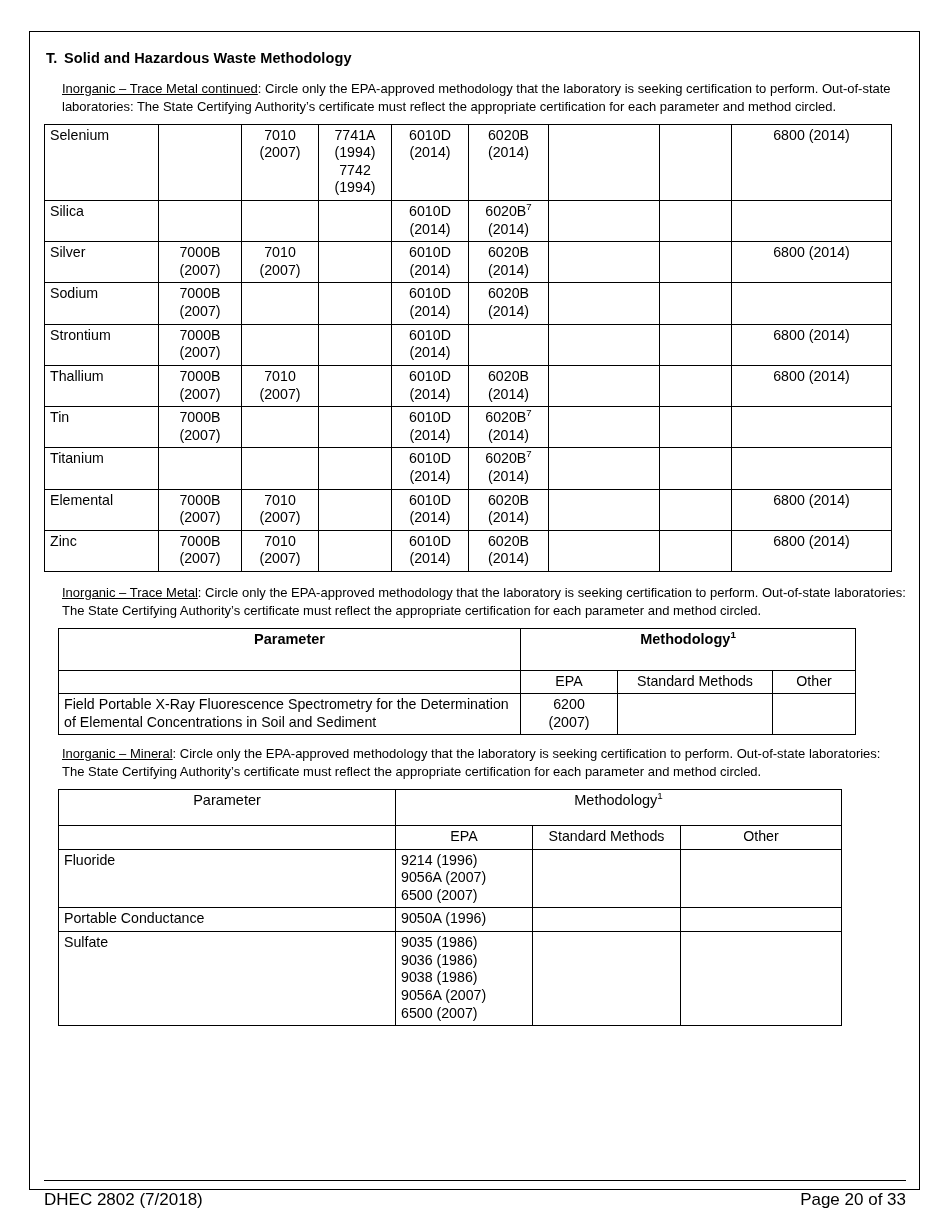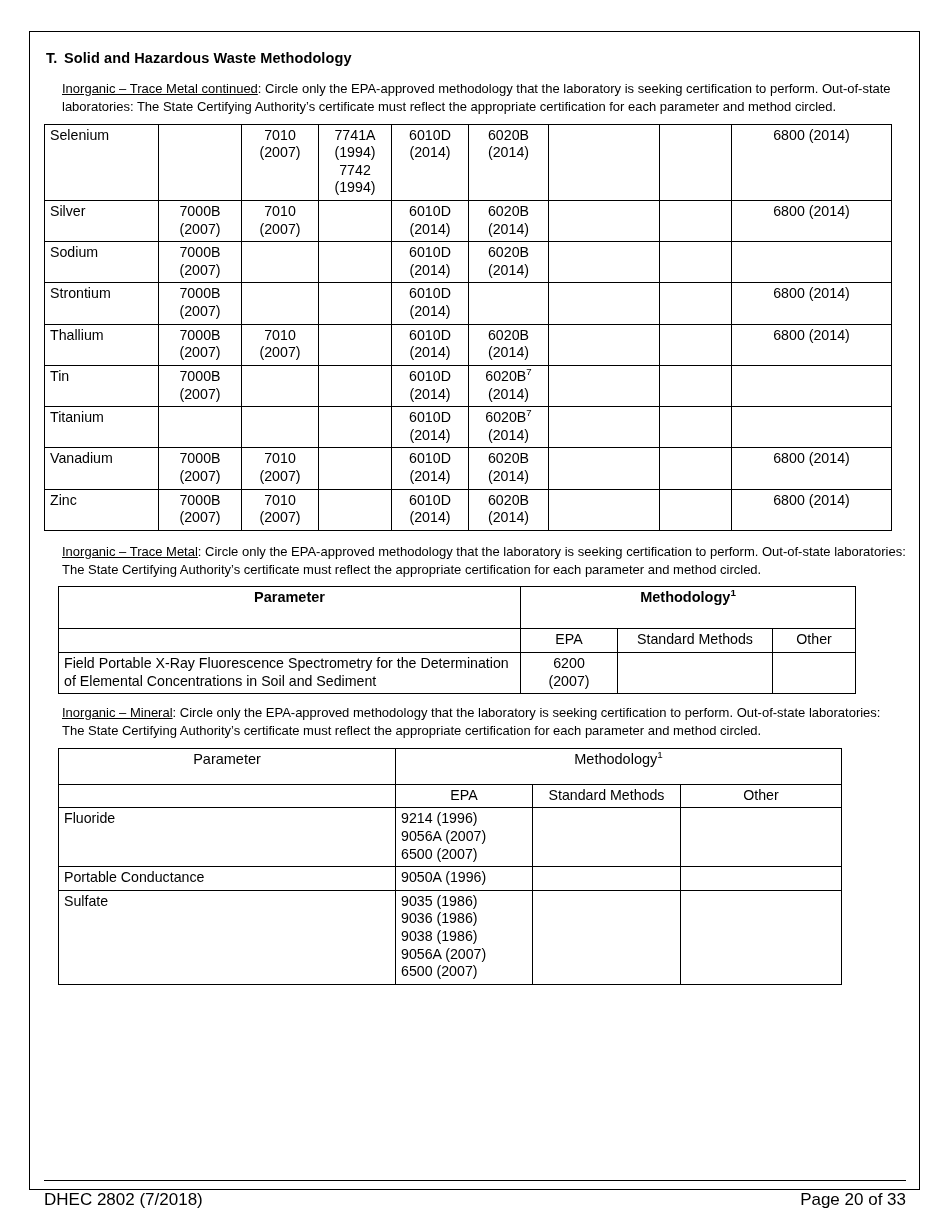--- a/index.html
+++ b/index.html
@@ -187,20 +187,39 @@
               <span class="ml">(2014)</span>
             </td>
             <td class="c-center">&nbsp;</td>
             <td class="c-center">&nbsp;</td>
             <td class="c-center">
               <span class="ml">6800 (2014)</span>
             </td>
           </tr>
           <tr>
             <td class="c-left">
+              <span class="ml">Silica</span>
+            </td>
+            <td class="c-center">&nbsp;</td>
+            <td class="c-center">&nbsp;</td>
+            <td class="c-center">&nbsp;</td>
+            <td class="c-center">
+              <span class="ml">6010D</span>
+              <span class="ml">(2014)</span>
+            </td>
+            <td class="c-center">
+              <span class="ml">6020B<sup>7</sup></span>
+              <span class="ml">(2014)</span>
+            </td>
+            <td class="c-center">&nbsp;</td>
+            <td class="c-center">&nbsp;</td>
+            <td class="c-center">&nbsp;</td>
+          </tr>
+          <tr>
+            <td class="c-left">
               <span class="ml">Silver</span>
             </td>
             <td class="c-center">
               <span class="ml">7000B</span>
               <span class="ml">(2007)</span>
             </td>
             <td class="c-center">
               <span class="ml">7010</span>
               <span class="ml">(2007)</span>
             </td>
@@ -325,21 +344,21 @@
             <td class="c-center">
               <span class="ml">6020B<sup>7</sup></span>
               <span class="ml">(2014)</span>
             </td>
             <td class="c-center">&nbsp;</td>
             <td class="c-center">&nbsp;</td>
             <td class="c-center">&nbsp;</td>
           </tr>
           <tr>
             <td class="c-left">
-              <span class="ml">Vanadium</span>
+              <span class="ml">Elemental</span>
             </td>
             <td class="c-center">
               <span class="ml">7000B</span>
               <span class="ml">(2007)</span>
             </td>
             <td class="c-center">
               <span class="ml">7010</span>
               <span class="ml">(2007)</span>
             </td>
             <td class="c-center">&nbsp;</td>

